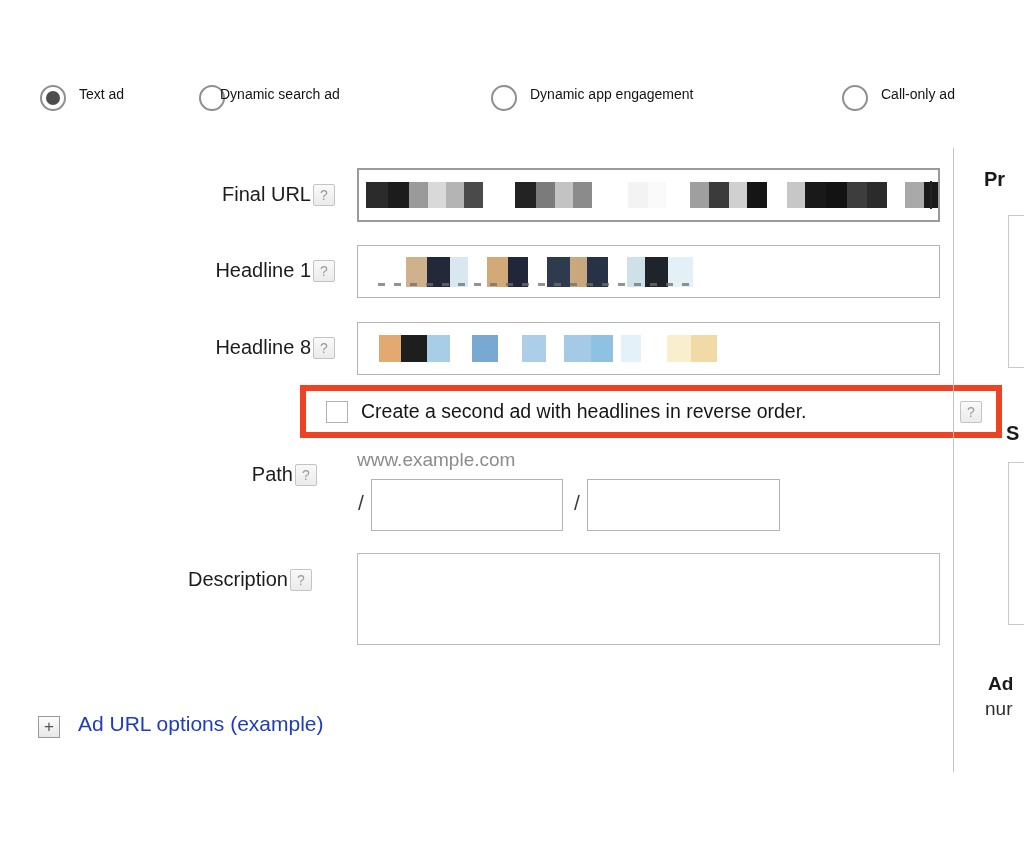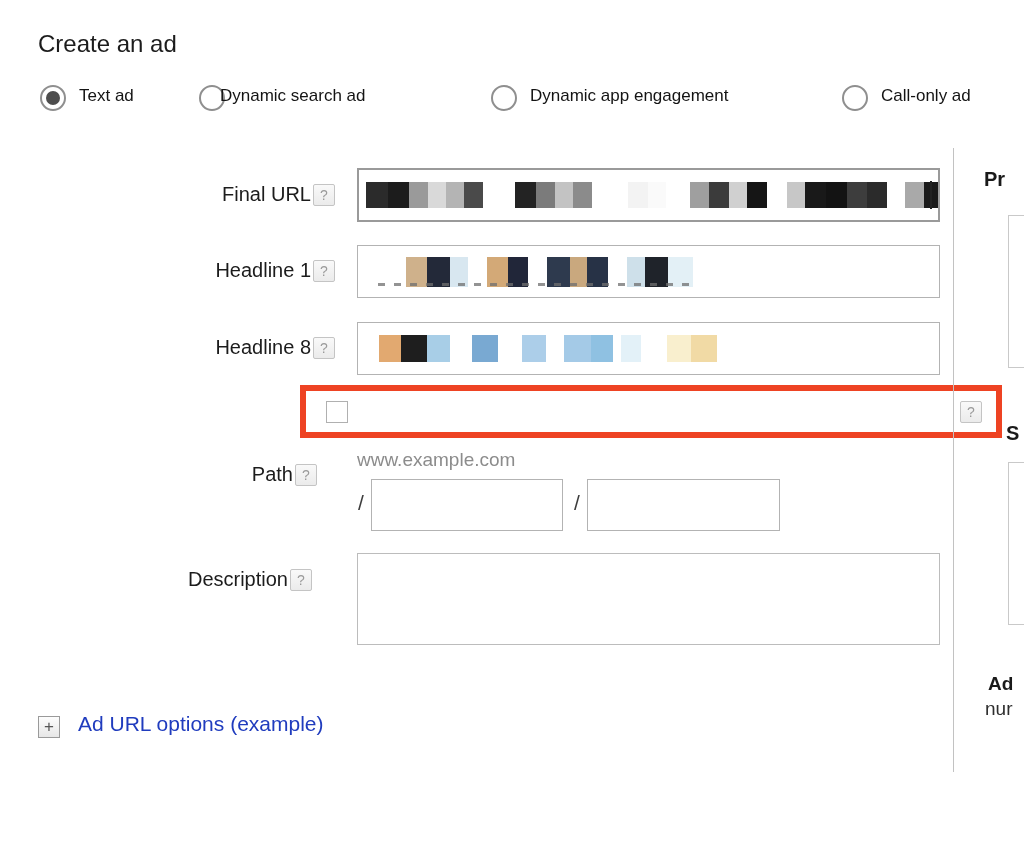--- a/index.html
+++ b/index.html
@@ -6,21 +6,21 @@
   body { background:#fff; font-family:"Liberation Sans", sans-serif; }
   #screen { position:relative; width:1024px; height:860px; background:#ffffff; overflow:hidden; }
 
   .page-title { position:absolute; left:38px; top:30px; font-size:24px; color:#1c1c1c; }
 
   
   .radio { position:absolute; top:85px; width:26px; height:26px; border:2px solid #8f8f8f;
            border-radius:50%; background:#fff; }
   .radio.checked::after { content:""; position:absolute; left:4px; top:4px; width:14px; height:14px;
            border-radius:50%; background:#4d4d4d; }
-  .radio-label { position:absolute; top:86px; font-size:17px; color:#141414; white-space:nowrap; }
+  .radio-label { position:absolute; top:86px; font-size:14px; color:#141414; white-space:nowrap; }
 
   
   .row-label { position:absolute; left:0; display:flex; align-items:center; justify-content:flex-end; gap:2px; }
   .label-text { font-size:20px; color:#1c1c1c; white-space:nowrap; }
   .help-icon { width:22px; height:22px; flex:none; border:1px solid #c4c4c4; border-radius:2px;
            background:linear-gradient(#f9f9f9,#ebebeb); color:#9a9a9a; font-size:14px;
            display:flex; align-items:center; justify-content:center; }
 
   
   .input-box { position:absolute; left:357px; width:583px; background:#fff;
@@ -62,21 +62,20 @@
   .rp-head { position:absolute; font-size:20px; font-weight:bold; color:#1a1a1a; white-space:nowrap; }
   .rp-box { position:absolute; left:1008px; width:60px; border:1px solid #c9c9c9; background:#fff; }
   .rp-text-bold { position:absolute; font-size:19px; font-weight:bold; color:#1a1a1a; }
   .rp-text { position:absolute; font-size:19px; color:#2e2e2e; }
 </style>
 </head>
 <body>
 
 <div id="screen">
 
-  <div class="page-title">Create an ad</div>
 
   <div>
     <span class="radio checked" style="left:40px"></span>
     <span class="radio-label" style="left:79px">Text ad</span>
 
     <span class="radio" style="left:199px"></span>
     <span class="radio-label" style="left:220px">Dynamic search ad</span>
 
     <span class="radio" style="left:491px"></span>
     <span class="radio-label" style="left:530px">Dynamic app engagement</span>
@@ -153,20 +152,21 @@
         <span class="blk" style="width: 27px; background: rgb(164, 202, 231); margin-left: 18px;"></span>
         <span class="blk" style="width: 22px; background: rgb(143, 193, 226);"></span>
         <span class="blk" style="width: 20px; background: rgb(227, 241, 248); margin-left: 8px;"></span>
         <span class="blk" style="width: 24px; background: rgb(249, 239, 206); margin-left: 26px;"></span>
         <span class="blk" style="width: 26px; background: rgb(241, 218, 165);"></span>
       </div>
   </div>
 
   <div class="redbox">
     <span class="checkbox"></span>
+    <span class="cb-label">Create a second ad with headlines in reverse order.</span>
     <span class="help-icon">?</span>
   </div>
 
   <div class="base-url">www.example.com</div>
   <div class="row-label" style="top:463px; width:317px">
     <span class="label-text">Path</span>
     <span class="help-icon">?</span>
   </div>
   <span class="slash" style="left:358px; top:491px">/</span>
   <div class="path-input" style="left:371px; width:192px"></div>

